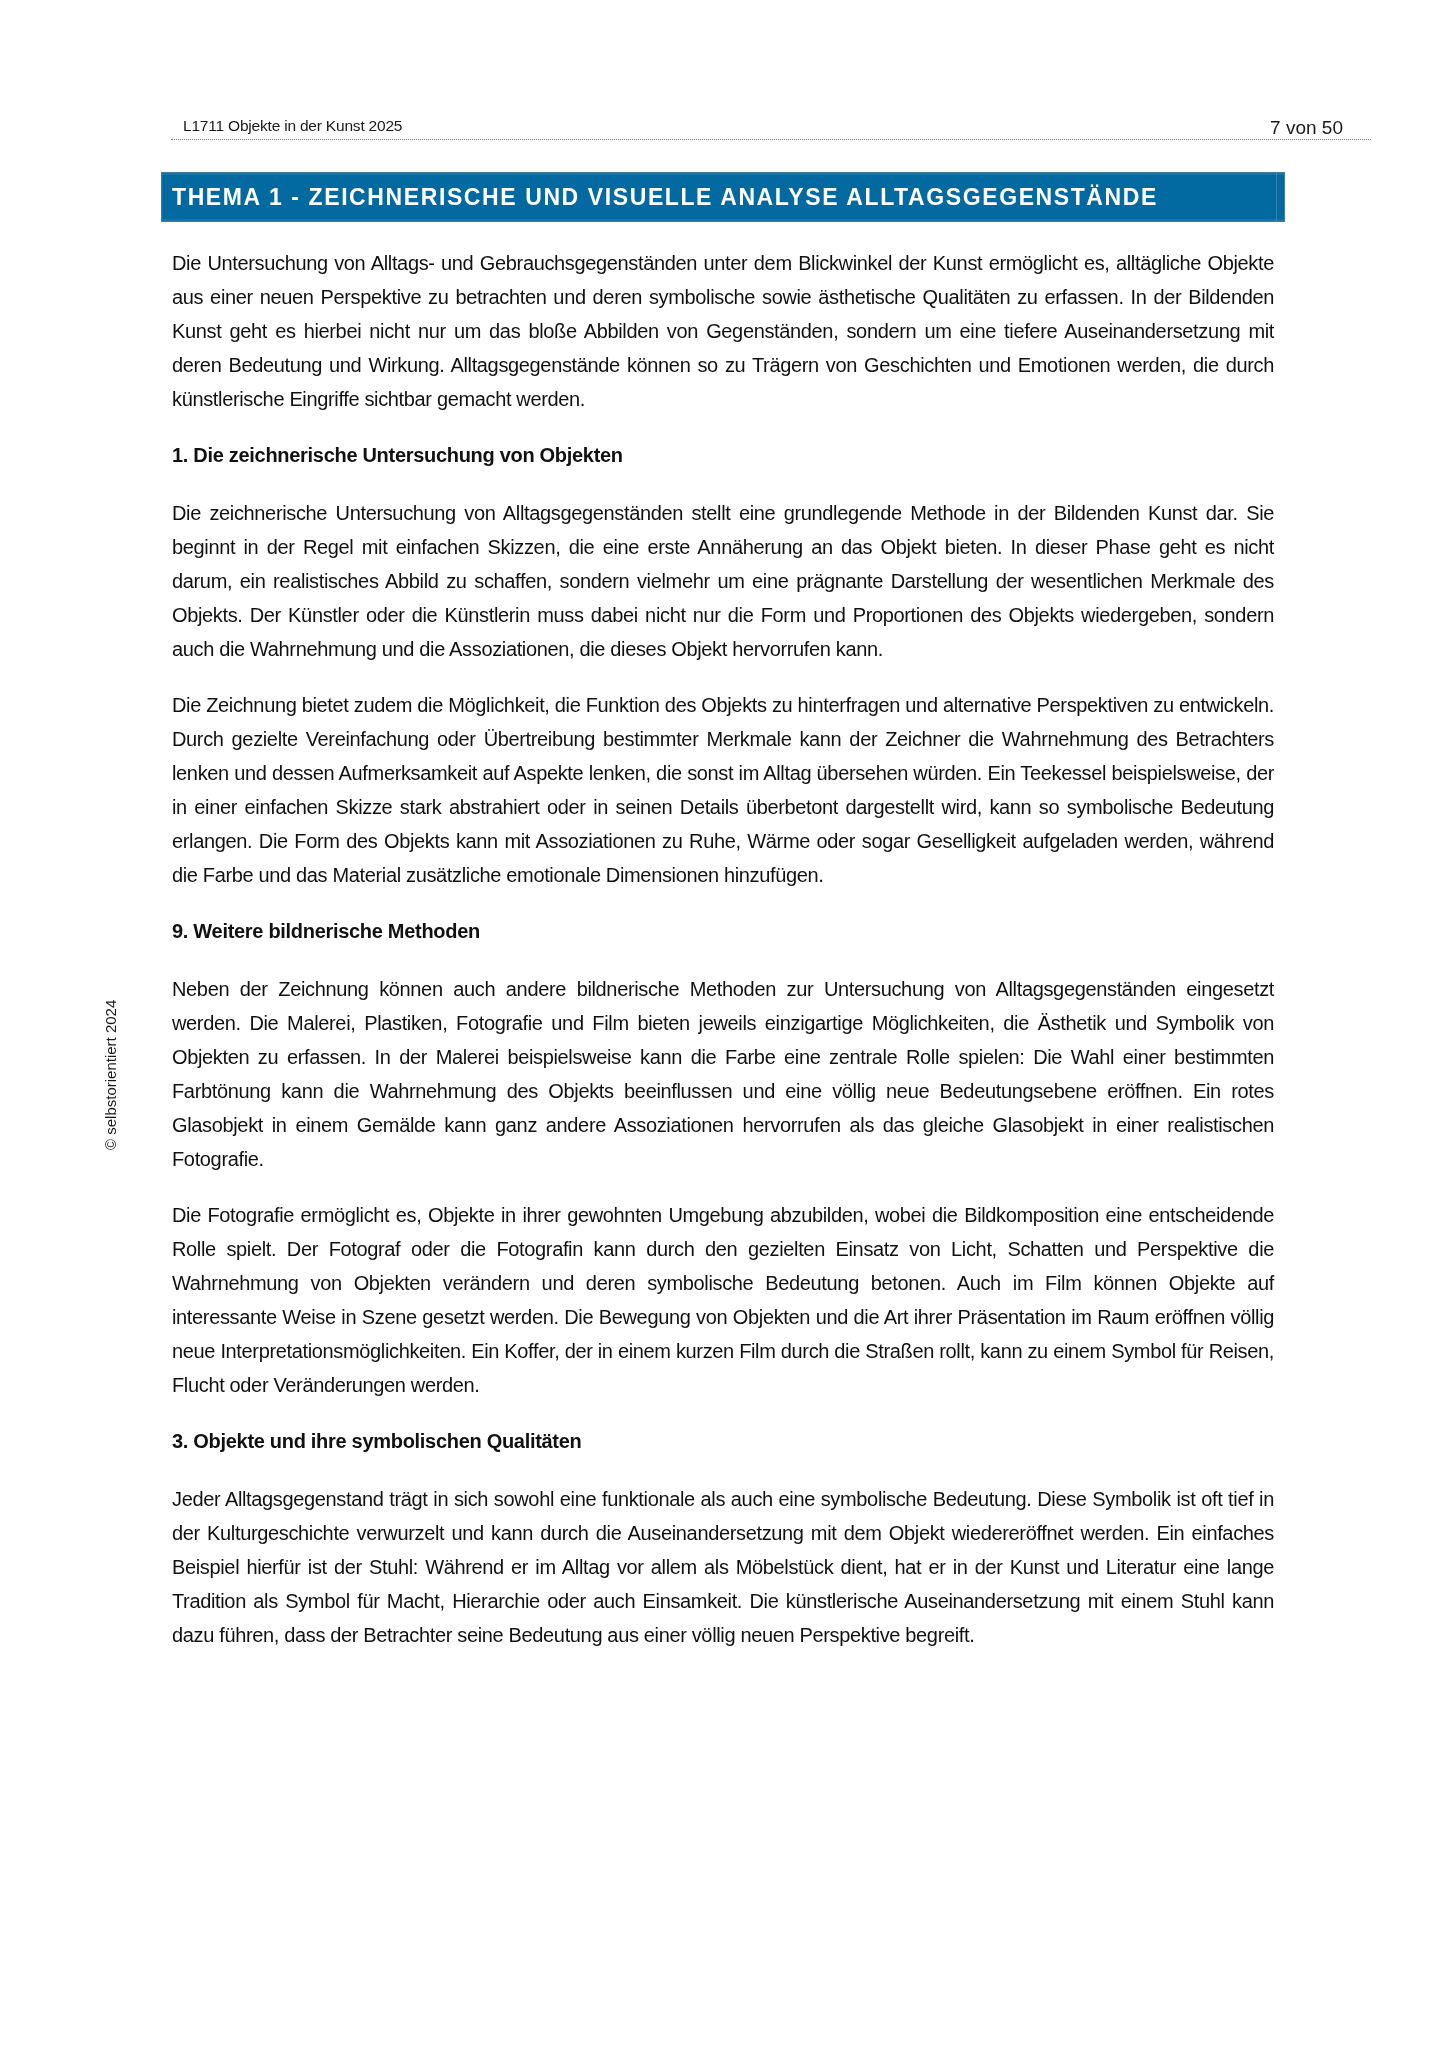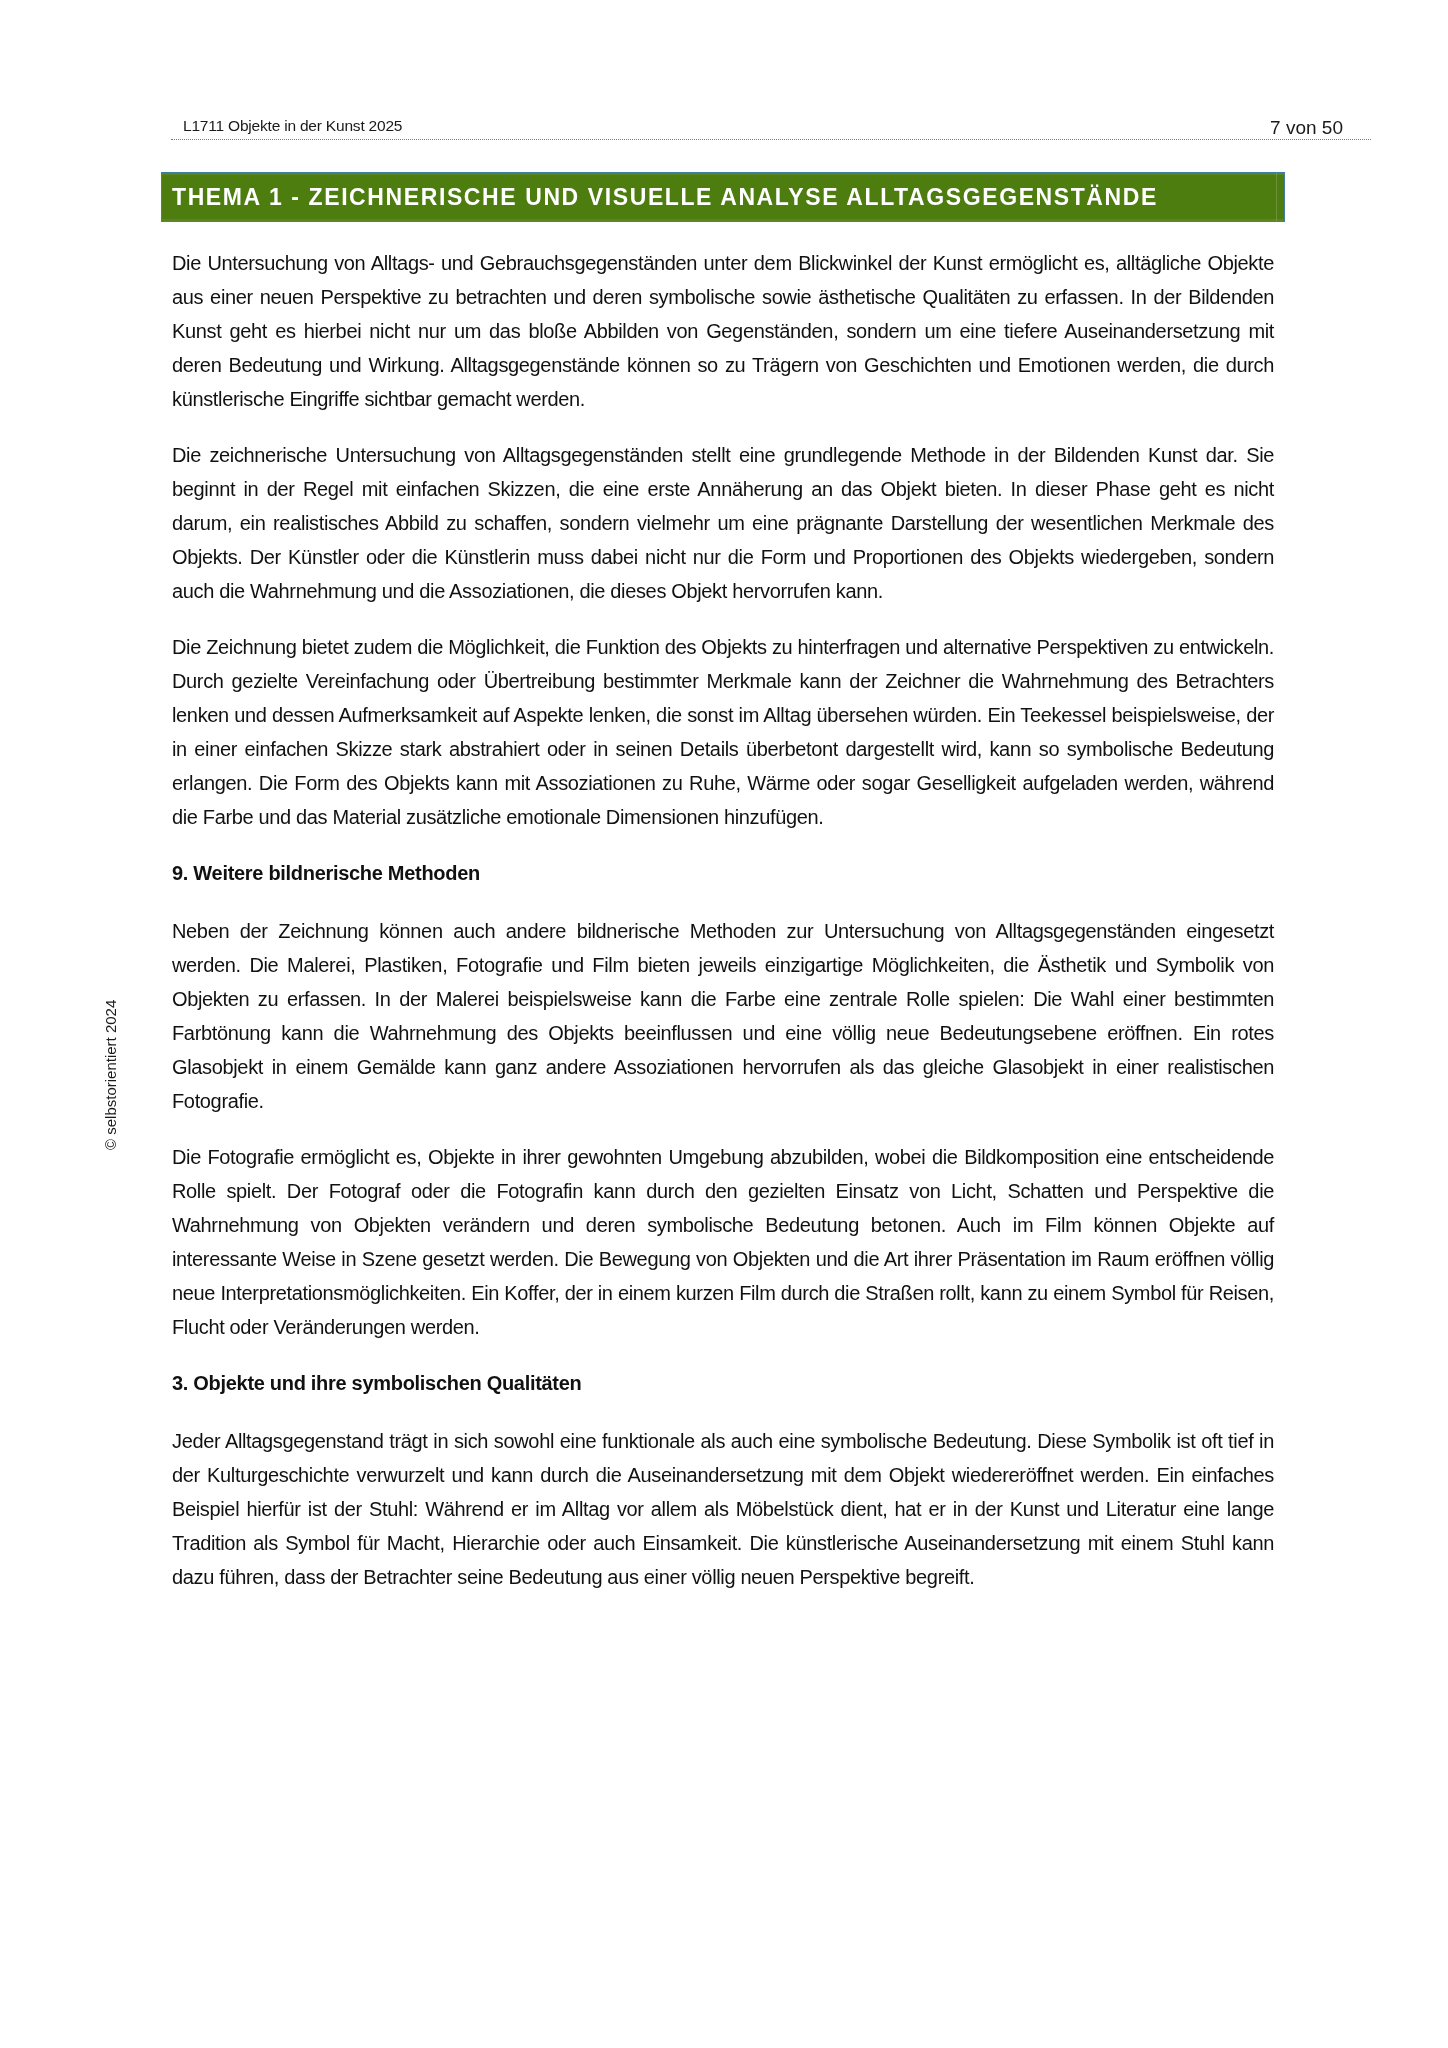--- a/index.html
+++ b/index.html
@@ -47,21 +47,21 @@
       font-size: 15px;
       color: #1a1a1a;
       white-space: nowrap;
     }
     .title-bar {
       position: absolute;
       left: 161px;
       top: 172px;
       width: 1124px;
       height: 50px;
-      background: #4d7c0f;
+      background: #0369a1;
       box-sizing: border-box;
       border: 1px solid #3f7f9f;
       box-shadow: inset 0 4px 0 -2px rgba(255,255,255,0.08), inset 0 -4px 0 -2px rgba(255,255,255,0.08);
     }
     .title-bar::after {
       content: "";
       position: absolute;
       right: 7px;
       top: 0;
       bottom: 0;
@@ -111,20 +111,21 @@
 <div class="side-copyright">© selbstorientiert 2024</div>
 
 <div class="title-bar">
   <span class="title-text">THEMA 1 - ZEICHNERISCHE UND VISUELLE ANALYSE ALLTAGSGEGENSTÄNDE</span>
 </div>
 
 <div class="content">
   <p class="para">Die Untersuchung von Alltags- und Gebrauchsgegenständen unter dem Blickwinkel der Kunst ermöglicht es, alltägliche Objekte aus einer neuen Perspektive zu betrachten und deren symbolische sowie ästhetische Qualitäten zu erfassen. In der Bildenden Kunst geht es hierbei nicht nur um das bloße Abbilden von Gegenständen, sondern um eine tiefere Auseinandersetzung mit deren Bedeutung und Wirkung. Alltagsgegenstände können so zu Trägern von Geschichten und Emotionen werden, die durch künstlerische Eingriffe sichtbar gemacht werden.</p>
 
   <div>
+    <div class="section-heading">1. Die zeichnerische Untersuchung von Objekten</div>
     <p class="para">Die zeichnerische Untersuchung von Alltagsgegenständen stellt eine grundlegende Methode in der Bildenden Kunst dar. Sie beginnt in der Regel mit einfachen Skizzen, die eine erste Annäherung an das Objekt bieten. In dieser Phase geht es nicht darum, ein realistisches Abbild zu schaffen, sondern vielmehr um eine prägnante Darstellung der wesentlichen Merkmale des Objekts. Der Künstler oder die Künstlerin muss dabei nicht nur die Form und Proportionen des Objekts wiedergeben, sondern auch die Wahrnehmung und die Assoziationen, die dieses Objekt hervorrufen kann.</p>
     <p class="para">Die Zeichnung bietet zudem die Möglichkeit, die Funktion des Objekts zu hinterfragen und alternative Perspektiven zu entwickeln. Durch gezielte Vereinfachung oder Übertreibung bestimmter Merkmale kann der Zeichner die Wahrnehmung des Betrachters lenken und dessen Aufmerksamkeit auf Aspekte lenken, die sonst im Alltag übersehen würden. Ein Teekessel beispielsweise, der in einer einfachen Skizze stark abstrahiert oder in seinen Details überbetont dargestellt wird, kann so symbolische Bedeutung erlangen. Die Form des Objekts kann mit Assoziationen zu Ruhe, Wärme oder sogar Geselligkeit aufgeladen werden, während die Farbe und das Material zusätzliche emotionale Dimensionen hinzufügen.</p>
   </div>
 
   <div>
     <div class="section-heading">9. Weitere bildnerische Methoden</div>
     <p class="para">Neben der Zeichnung können auch andere bildnerische Methoden zur Untersuchung von Alltagsgegenständen eingesetzt werden. Die Malerei, Plastiken, Fotografie und Film bieten jeweils einzigartige Möglichkeiten, die Ästhetik und Symbolik von Objekten zu erfassen. In der Malerei beispielsweise kann die Farbe eine zentrale Rolle spielen: Die Wahl einer bestimmten Farbtönung kann die Wahrnehmung des Objekts beeinflussen und eine völlig neue Bedeutungsebene eröffnen. Ein rotes Glasobjekt in einem Gemälde kann ganz andere Assoziationen hervorrufen als das gleiche Glasobjekt in einer realistischen Fotografie.</p>
     <p class="para">Die Fotografie ermöglicht es, Objekte in ihrer gewohnten Umgebung abzubilden, wobei die Bildkomposition eine entscheidende Rolle spielt. Der Fotograf oder die Fotografin kann durch den gezielten Einsatz von Licht, Schatten und Perspektive die Wahrnehmung von Objekten verändern und deren symbolische Bedeutung betonen. Auch im Film können Objekte auf interessante Weise in Szene gesetzt werden. Die Bewegung von Objekten und die Art ihrer Präsentation im Raum eröffnen völlig neue Interpretationsmöglichkeiten. Ein Koffer, der in einem kurzen Film durch die Straßen rollt, kann zu einem Symbol für Reisen, Flucht oder Veränderungen werden.</p>
   </div>
 

